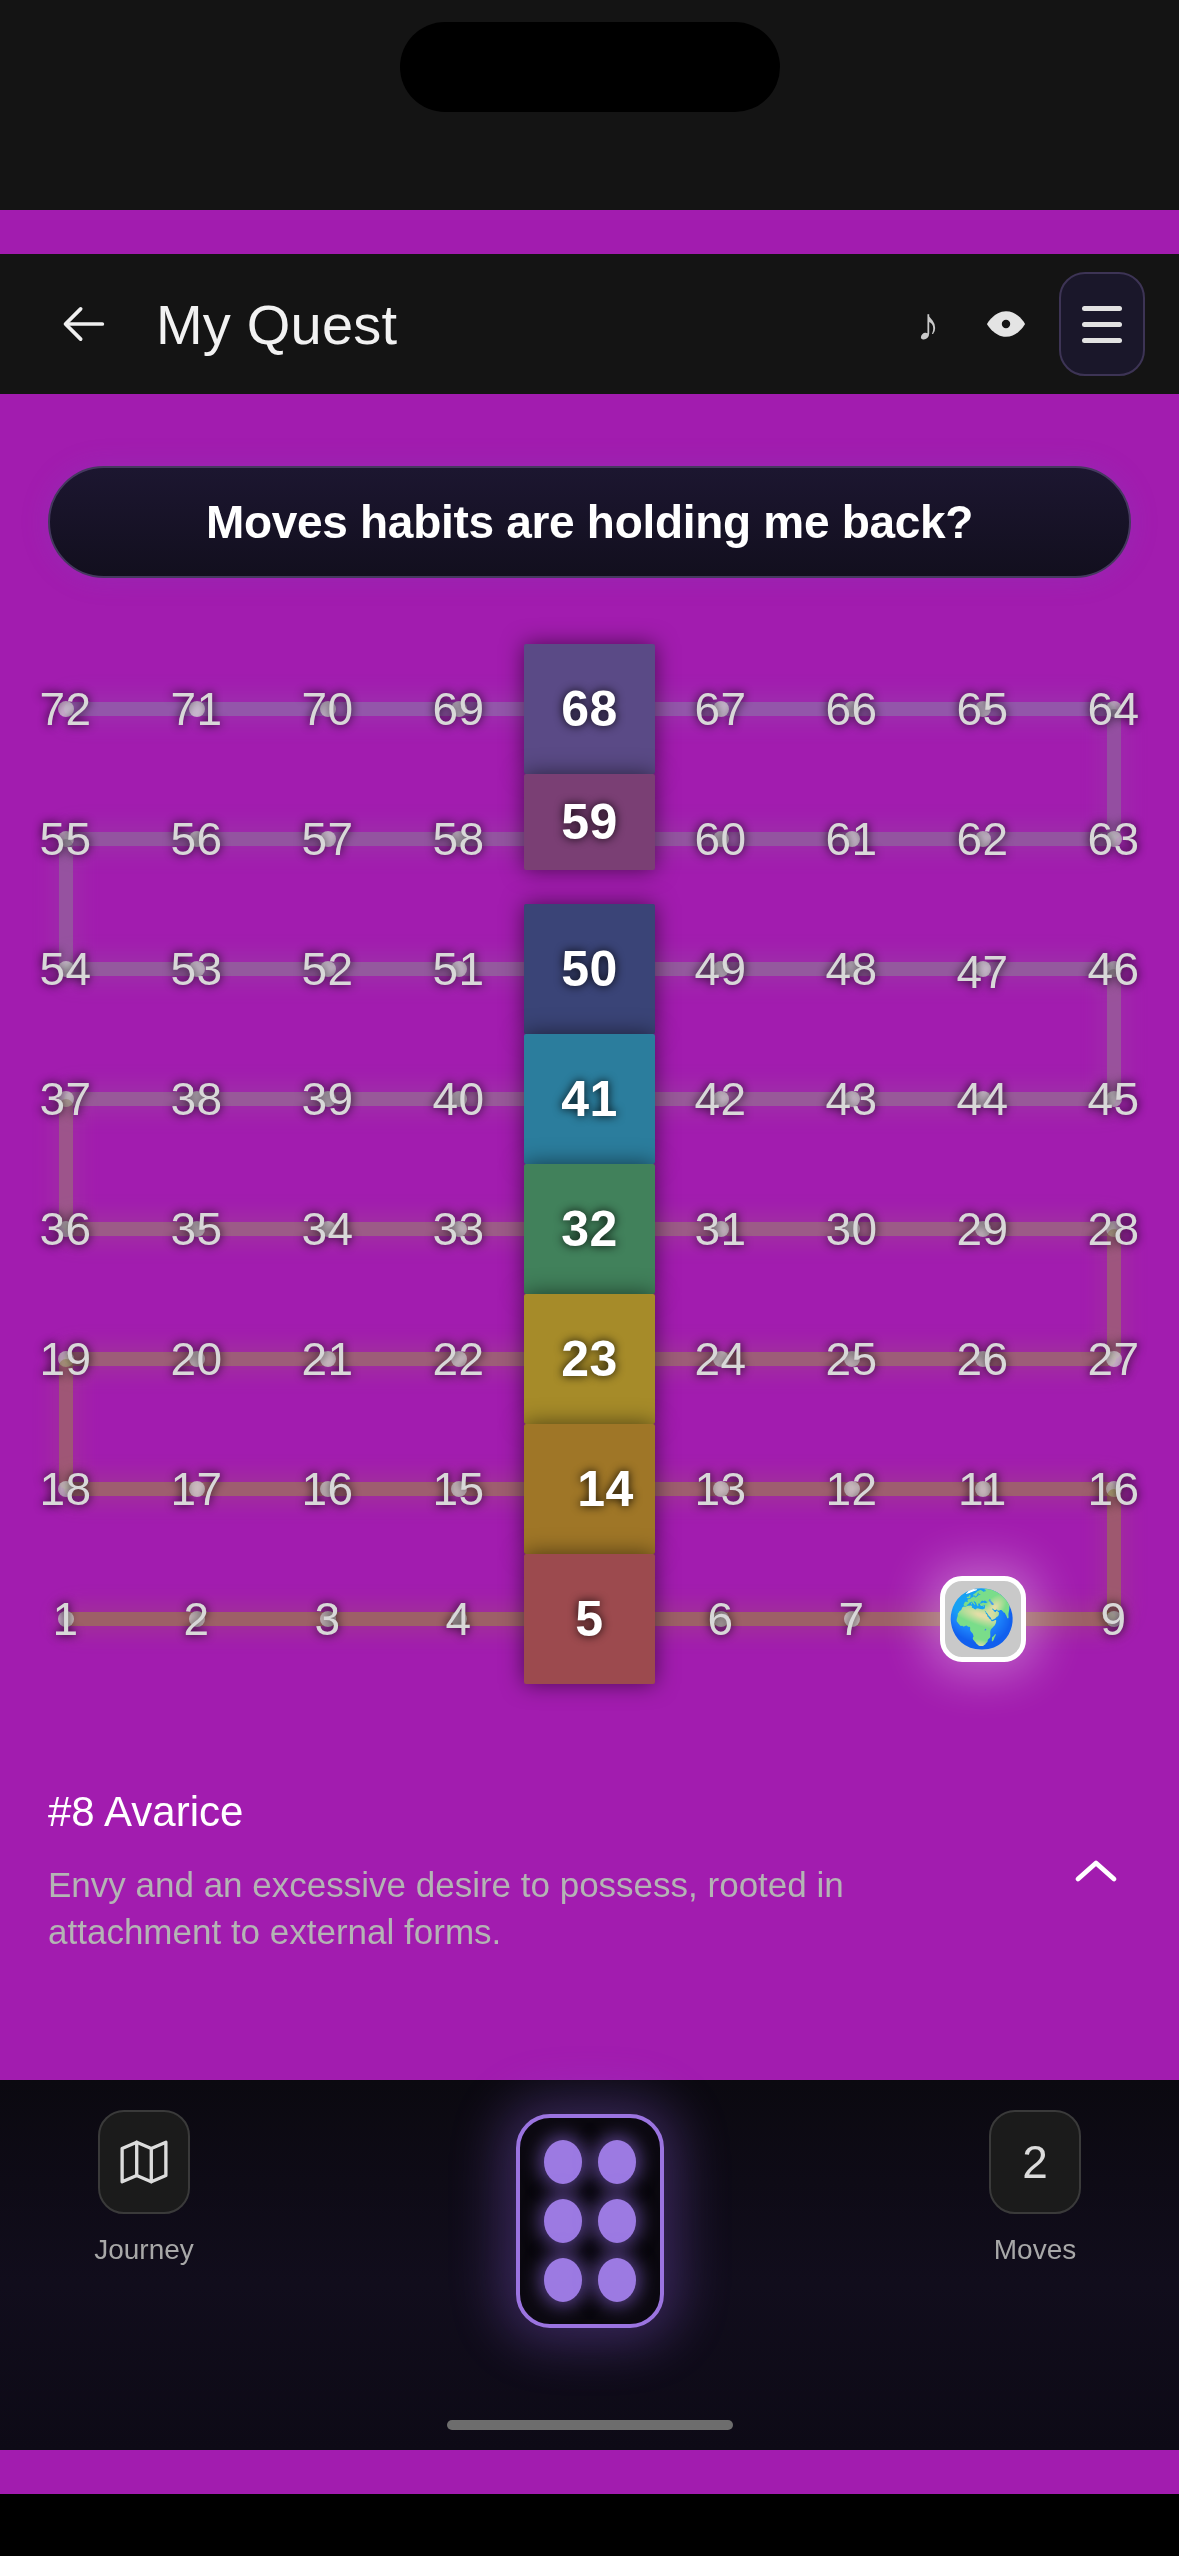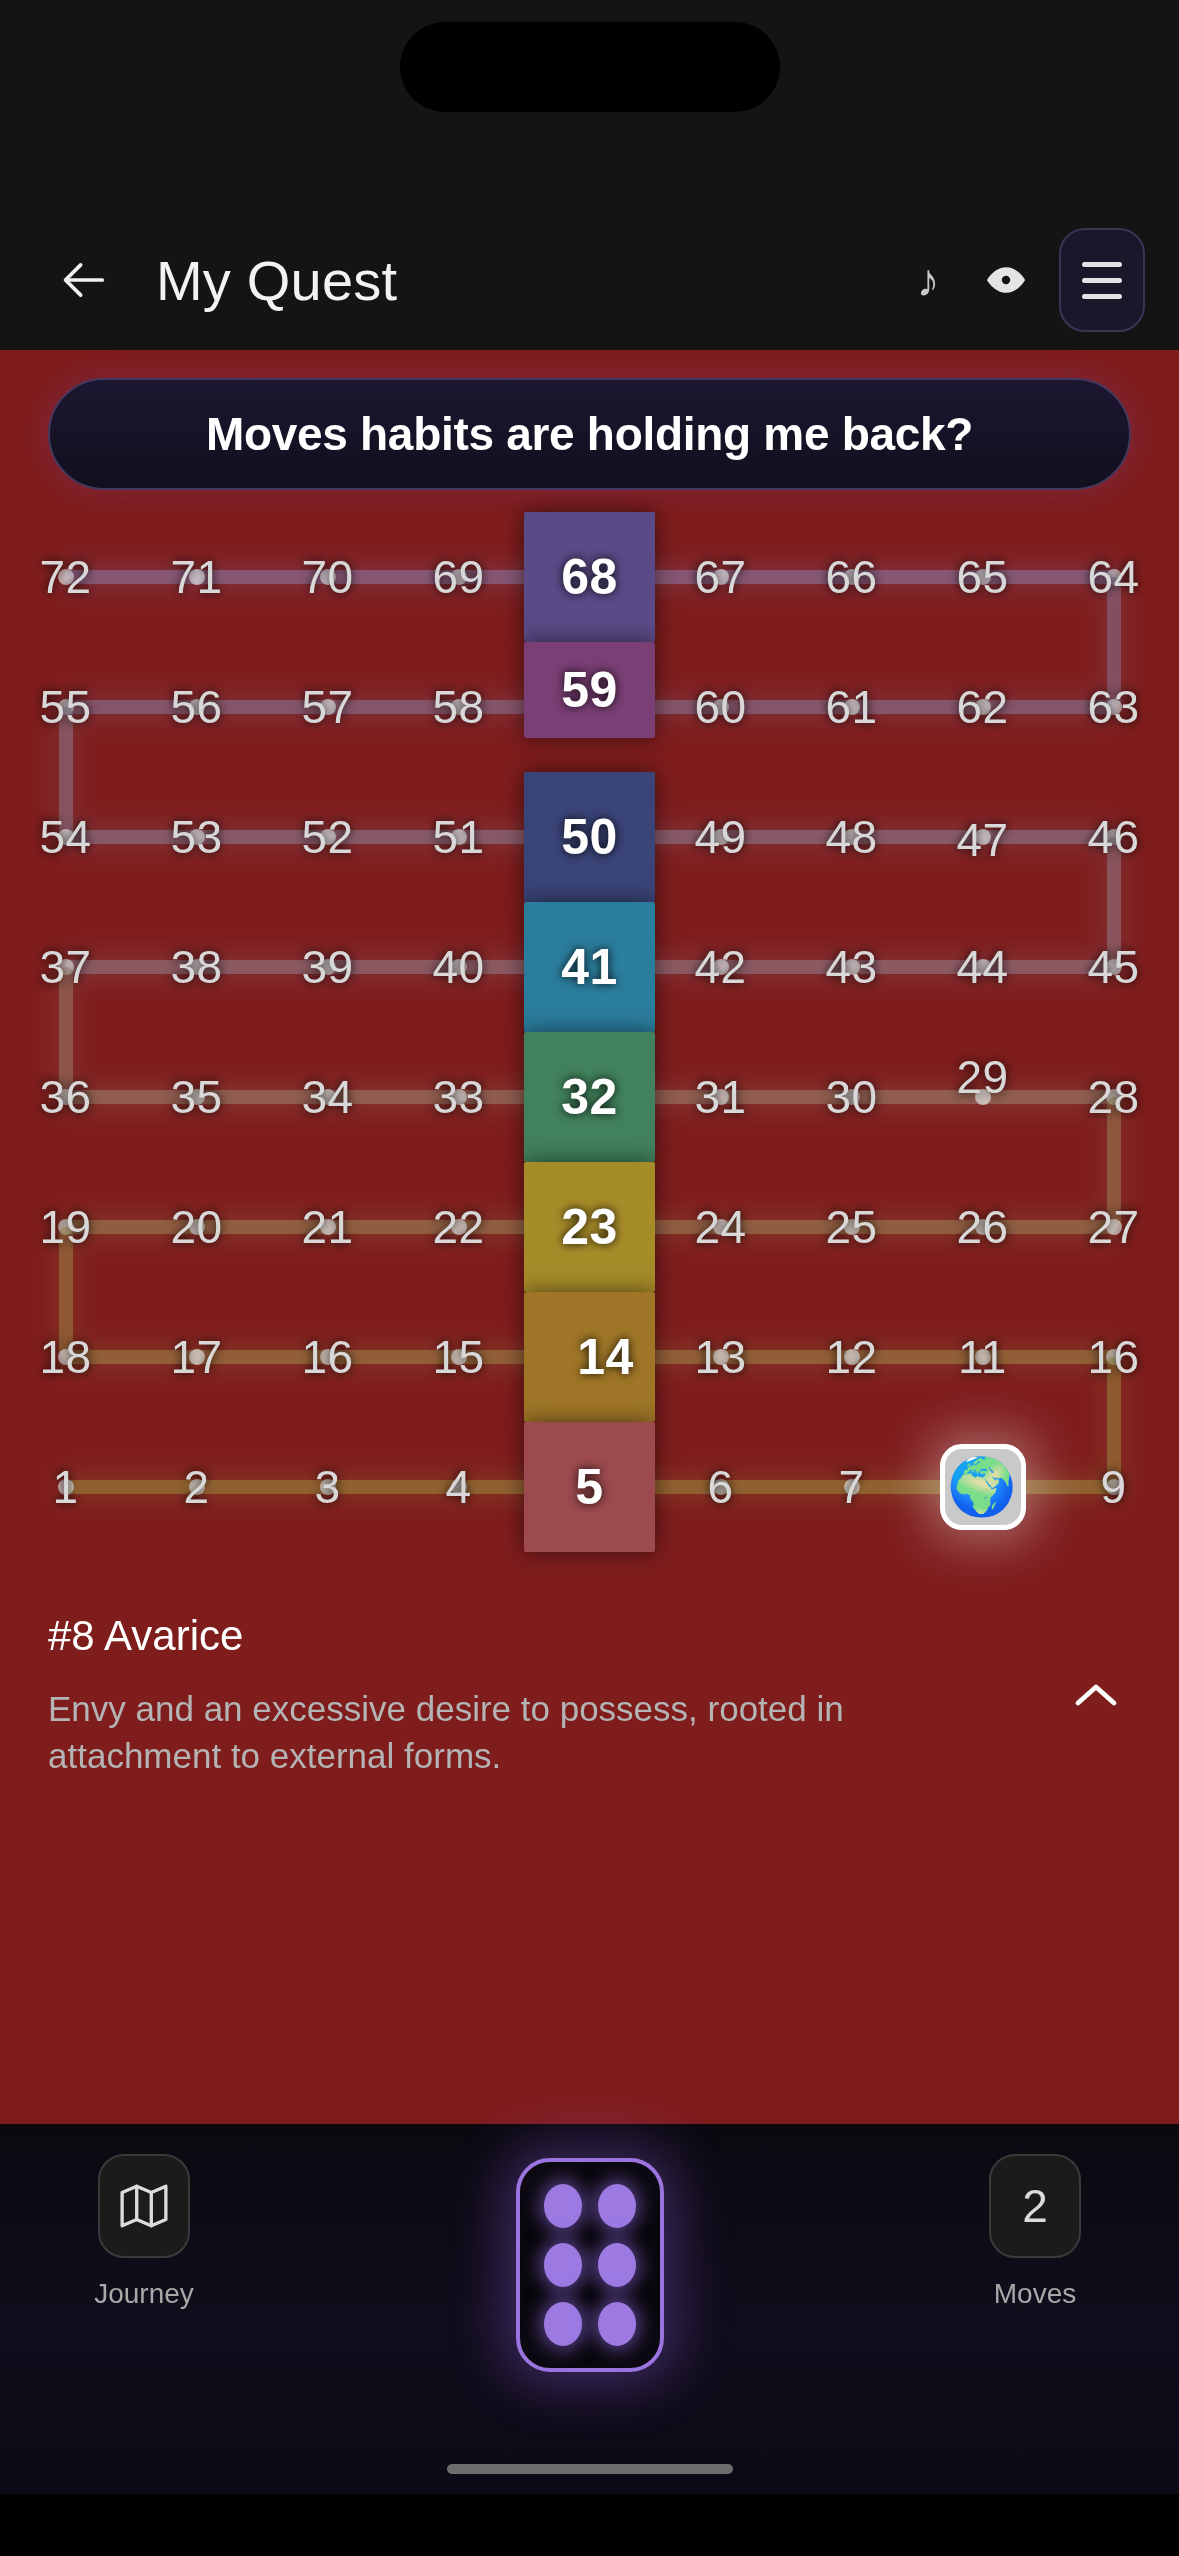--- a/index.html
+++ b/index.html
@@ -5,22 +5,22 @@
   * { box-sizing: border-box; margin: 0; padding: 0; }
   html, body {
     width: 1179px; height: 2556px;
     background: #000;
     font-family: "Liberation Sans", sans-serif;
     overflow: hidden;
   }
   #app {
     position: relative;
     width: 1179px; height: 2556px;
-    background: #7f1d1d;
-    display: flex; flex-direction: column;
+    background: #a21caf;
+    display: flex; flex-direction: column; gap: 44px;
   }
 
   
   .status-bar {
     position: relative;
     height: 210px;
     background: #141414;
     flex: none;
   }
   .notch {
@@ -425,21 +425,21 @@
           <div class="cell" style="left: 786px; top: 390px; width: 131px; height: 130px;">43</div>
           <div class="cell" style="left: 917px; top: 390px; width: 131px; height: 130px;">44</div>
           <div class="cell" style="left: 1048px; top: 390px; width: 131px; height: 130px;">45</div>
           <div class="cell" style="left: 0px; top: 520px; width: 131px; height: 130px;">36</div>
           <div class="cell" style="left: 131px; top: 520px; width: 131px; height: 130px;">35</div>
           <div class="cell" style="left: 262px; top: 520px; width: 131px; height: 130px;">34</div>
           <div class="cell" style="left: 393px; top: 520px; width: 131px; height: 130px;">33</div>
           <div class="cell hl" style="left: 524px; top: 520px; width: 131px; height: 130px; background: rgb(65, 129, 91);">32</div>
           <div class="cell" style="left: 655px; top: 520px; width: 131px; height: 130px;">31</div>
           <div class="cell" style="left: 786px; top: 520px; width: 131px; height: 130px;">30</div>
-          <div class="cell" style="left: 917px; top: 500px; width: 131px; height: 130px;">29</div>
+          <div class="cell" style="left: 917px; top: 520px; width: 131px; height: 130px;">29</div>
           <div class="cell" style="left: 1048px; top: 520px; width: 131px; height: 130px;">28</div>
           <div class="cell" style="left: 0px; top: 650px; width: 131px; height: 130px;">19</div>
           <div class="cell" style="left: 131px; top: 650px; width: 131px; height: 130px;">20</div>
           <div class="cell" style="left: 262px; top: 650px; width: 131px; height: 130px;">21</div>
           <div class="cell" style="left: 393px; top: 650px; width: 131px; height: 130px;">22</div>
           <div class="cell hl" style="left: 524px; top: 650px; width: 131px; height: 130px; background: rgb(166, 139, 41);">23</div>
           <div class="cell" style="left: 655px; top: 650px; width: 131px; height: 130px;">24</div>
           <div class="cell" style="left: 786px; top: 650px; width: 131px; height: 130px;">25</div>
           <div class="cell" style="left: 917px; top: 650px; width: 131px; height: 130px;">26</div>
           <div class="cell" style="left: 1048px; top: 650px; width: 131px; height: 130px;">27</div>

